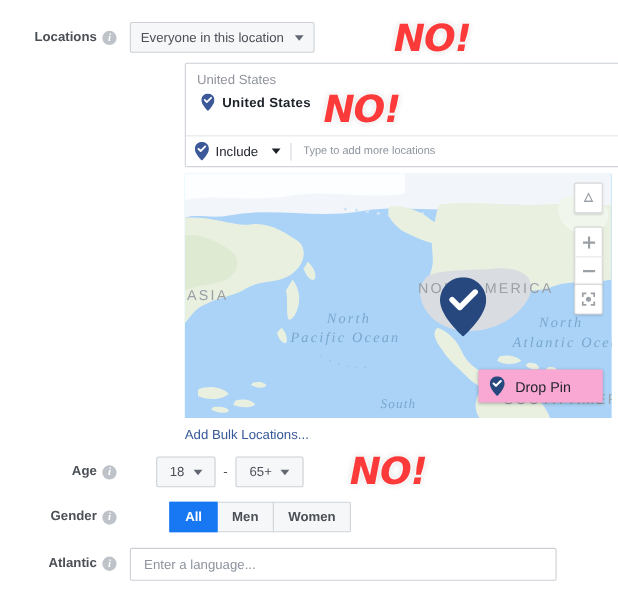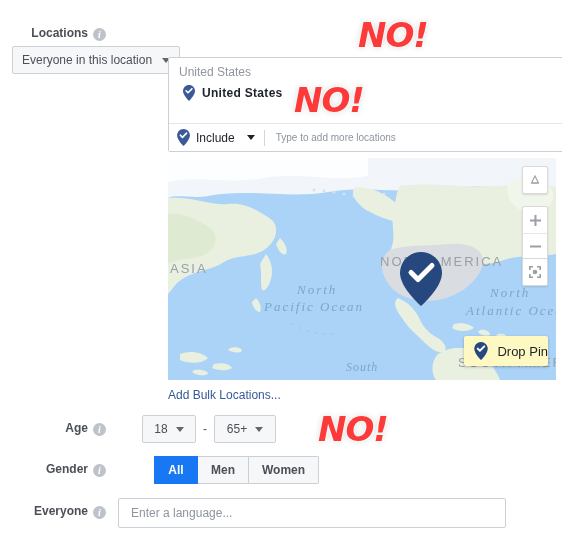--- a/index.html
+++ b/index.html
@@ -103,22 +103,22 @@
     display:flex; flex-direction: column; align-items:center; cursor: pointer;
   }
   .map-ctrl .cell {
     width: 26px; height: 26px; display:flex; align-items:center; justify-content:center;
     font-size: 17px; color: #8a8f96; line-height: 1;
   }
   .map-ctrl .cell + .cell { border-top: 1px solid #e6e6e6; }
 
   .droppin {
     position: absolute; right: 8px; bottom: 14px;
-    background: #fef9c3; border-radius: 2px; box-shadow: 0 1px 3px rgba(0,0,0,.25);
-    height: 30px; display:flex; align-items:center; padding: 0 0 0 10px; cursor: pointer;
+    background: #f9a8d4; border-radius: 2px; box-shadow: 0 1px 3px rgba(0,0,0,.25);
+    height: 30px; display:flex; align-items:center; padding: 0 29px 0 10px; cursor: pointer;
   }
   .droppin .txt { font-size: 13px; color: #1d2129; margin-left: 9px; }
 
   .bigpin { position:absolute; left: 400px; top: 252px; }
 
   .bulk {
     position: absolute; left: 168px; top: 388px;
     font-size: 12px; color: #365899; cursor: pointer;
   }
 
@@ -155,21 +155,21 @@
     -webkit-text-stroke: 4px #ffffff; paint-order: stroke fill;
     text-shadow: 0 0 3px #fff, 0 0 3px #fff, 0 0 6px rgba(0,0,0,.18);
     pointer-events:none;
   }
 </style>
 </head>
 <body>
 
 <div class="page">
 
-  <div class="row" style="left:0; top:20px;flex-direction:column;">
+  <div class="row" style="left:0; top:20px;">
     <div class="lbl-wrap">
       <span class="lbl-text">Locations</span>
       <span class="info">i</span>
     </div>
     <div class="ddbtn" style="margin-left:12px;">
       <span>Everyone in this location</span>
       <span class="caret"></span>
     </div>
   </div>
 
@@ -351,21 +351,21 @@
     </div>
     <div class="seg" style="margin-left:12px;">
       <div class="opt active">All</div>
       <div class="opt">Men</div>
       <div class="opt">Women</div>
     </div>
   </div>
 
   <div class="row" style="left:0; top:498px;">
     <div class="lbl-wrap">
-      <span class="lbl-text">Everyone</span>
+      <span class="lbl-text">Atlantic</span>
       <span class="info">i</span>
     </div>
     <div class="langbox" style="margin-left:12px;">
       <input type="text" placeholder="Enter a language..." style="">
     </div>
   </div>
 
   <div class="no" style="left:358px; top:18px;">NO!</div>
   <div class="no" style="left:294px; top:83px;">NO!</div>
   <div class="no" style="left:318px; top:412px;">NO!</div>

